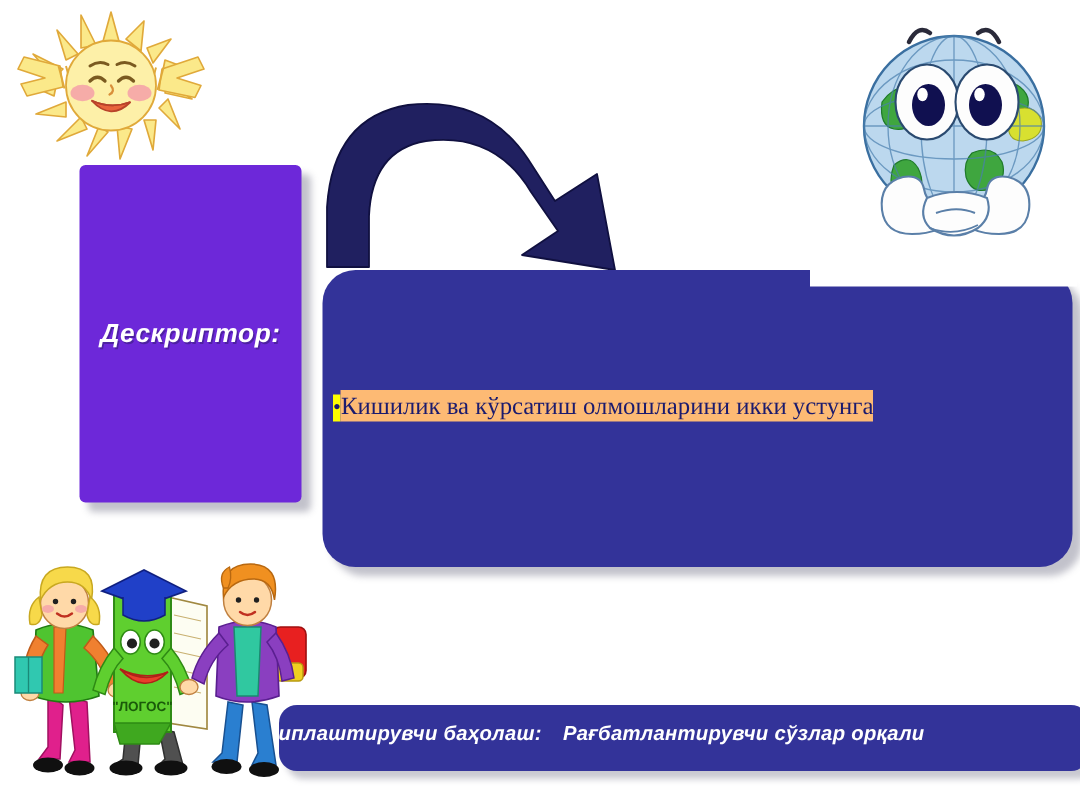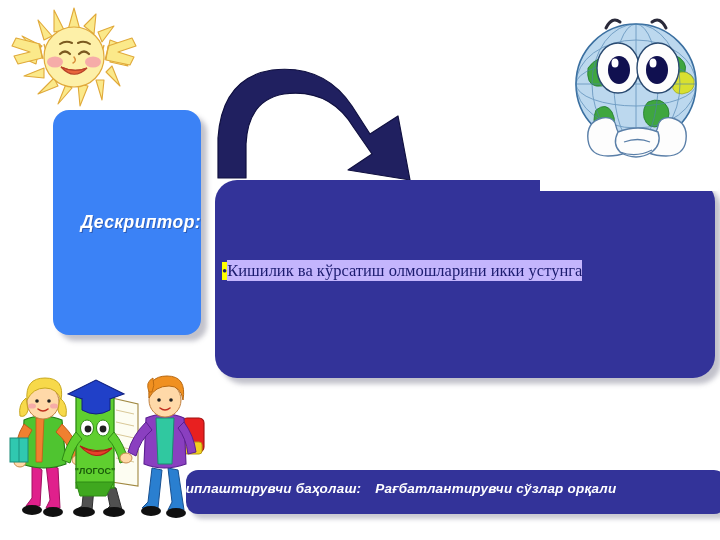--- a/index.html
+++ b/index.html
@@ -61,26 +61,26 @@
   }
   .arrow-wrap svg { display: block; }
 
   
   .box-left {
     position: absolute;
     left: 53px;
     top: 110px;
     width: 148px;
     height: 225px;
-    background: #3b82f6;
-    border-radius: 16px;
+    background: #6d28d9;
+    border-radius: 4px;
     box-shadow: 6px 6px 5px rgba(120,120,140,0.45);
     display: flex;
     align-items: center;
-    justify-content: flex-end;
+    justify-content: center;
   }
   .box-left-label {
     color: #ffffff;
     font-family: "Liberation Sans", sans-serif;
     font-weight: bold;
     font-style: italic;
     font-size: 17.5px;
     letter-spacing: 0.4px;
     white-space: nowrap;
     text-shadow: 1px 1px 0 rgba(20,20,60,0.35);
@@ -116,21 +116,21 @@
     font-size: 16.5px;
     line-height: 25px;
     color: #1b1b6e;
   }
   .main-line {
     white-space: nowrap;
   }
   .main-line-1 { text-align: left; }
   .main-line-2 { text-align: center; width: 270px; margin-left: 4px; }
   .hl {
-    background: #c4b5fd;
+    background: #fdba74;
     color: #1b1b6e;
     padding: 1px 0;
   }
   .bullet-dot {
     background: #ffff00;
     color: #1b1b6e;
     font-size: 15px;
   }
 
   

